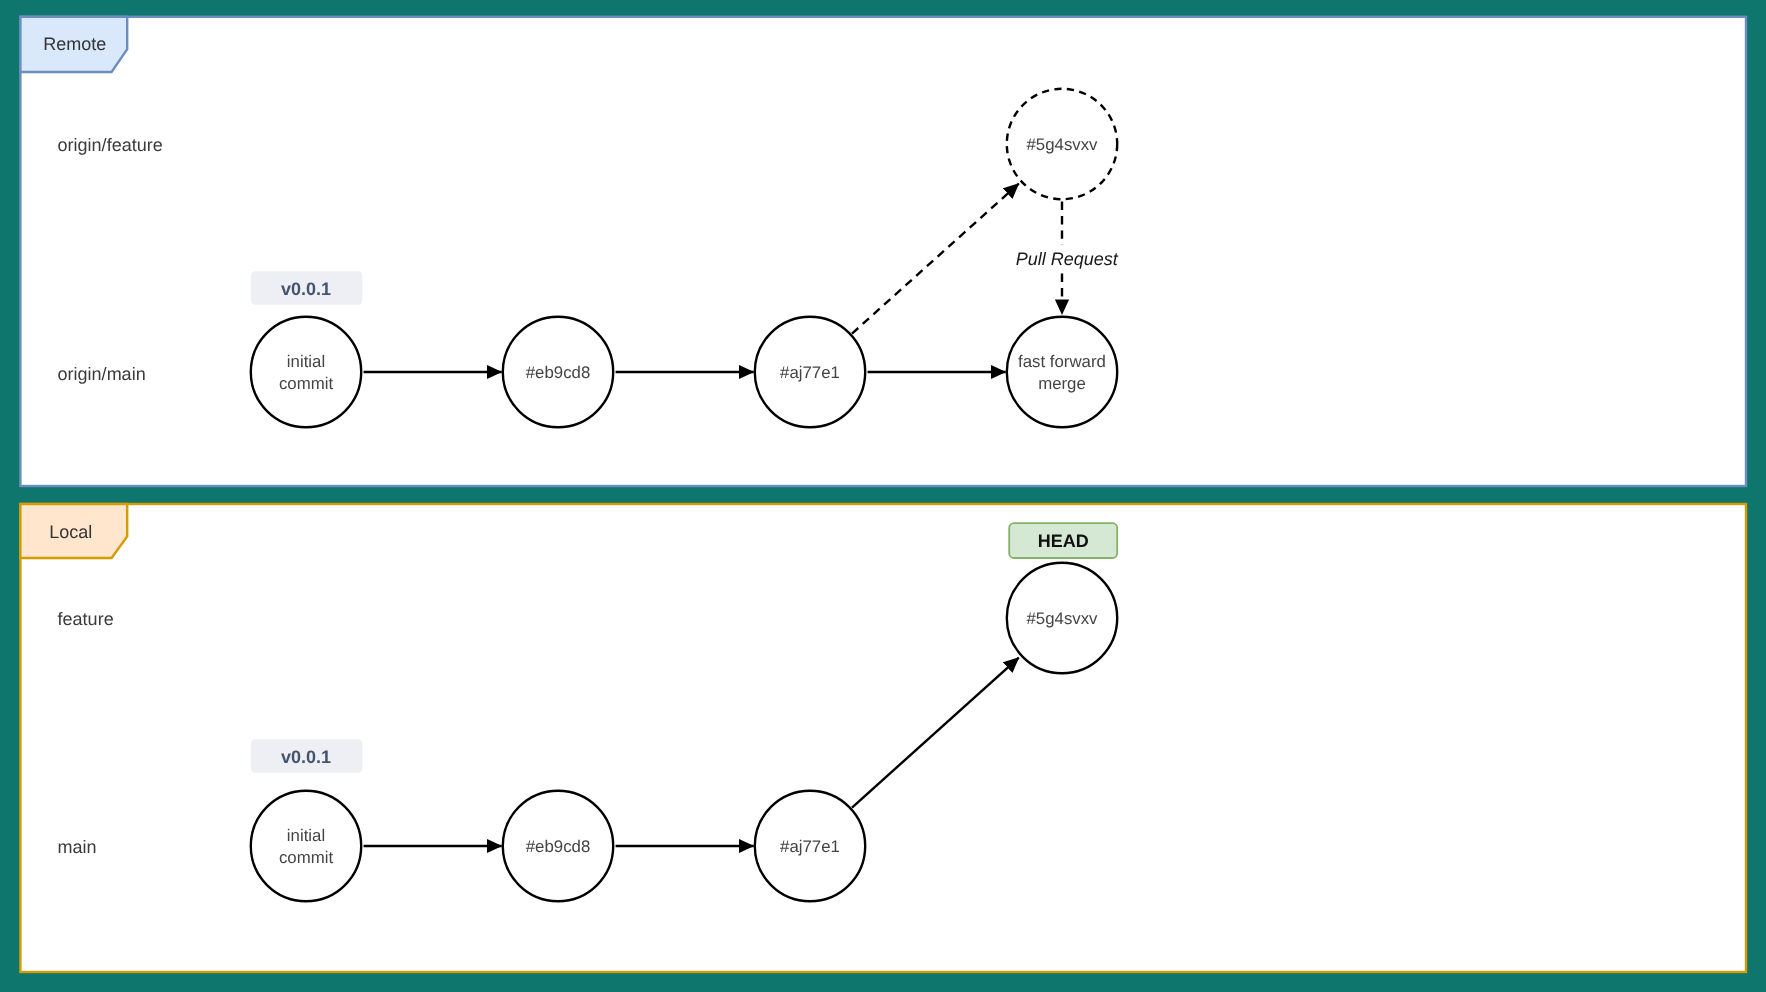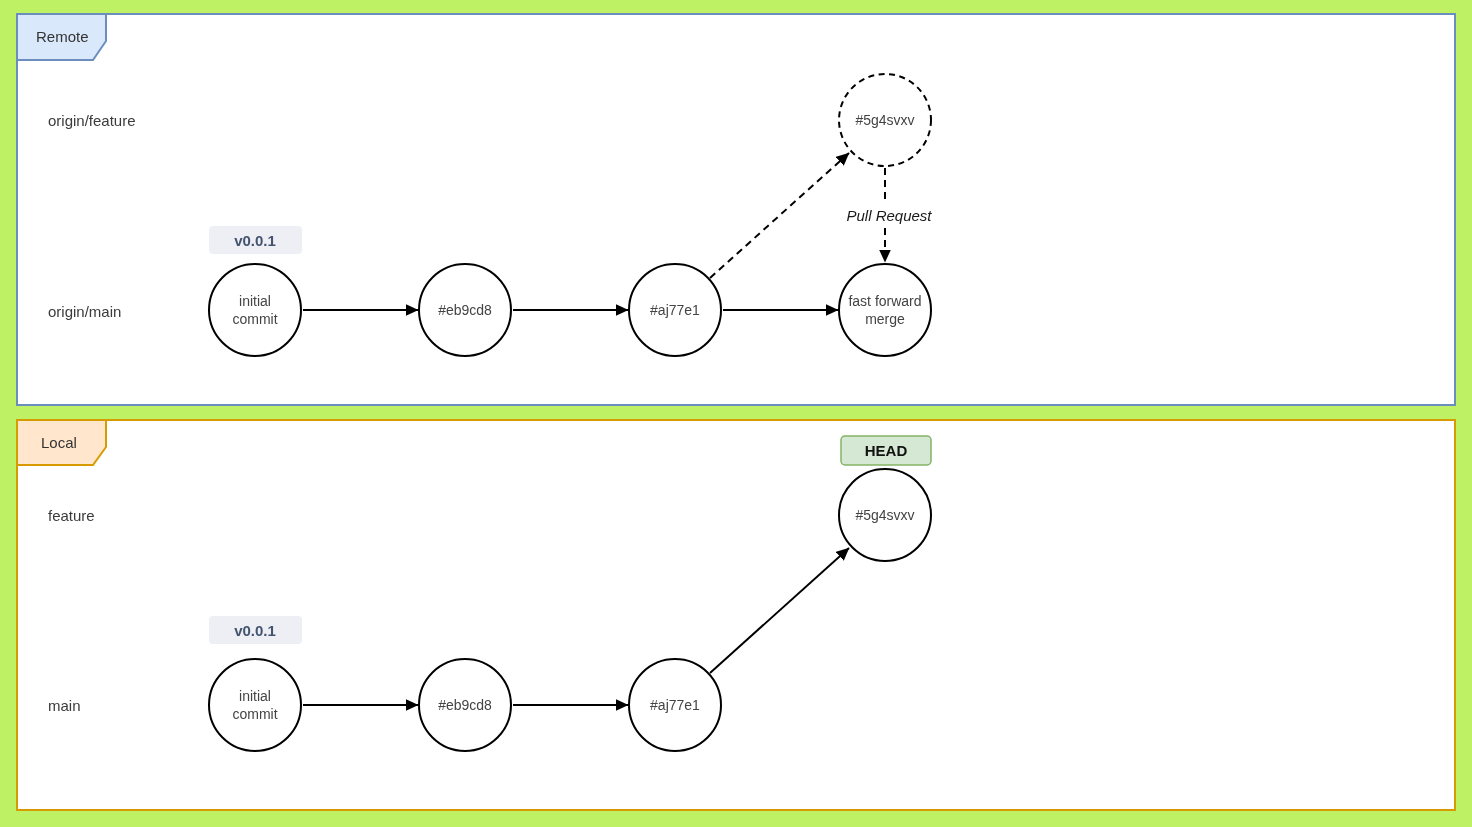--- a/index.html
+++ b/index.html
@@ -8,21 +8,21 @@
     background: #ffffff;
     width: 1472px;
     height: 827px;
     overflow: hidden;
     font-family: "Liberation Sans", sans-serif;
   }
   .diagram-wrap {
     position: relative;
     width: 1472px;
     height: 827px;
-    background: #bef264;
+    background: #0f766e;
   }
   svg { display: block; }
 
   
   .panel-rect { fill: #ffffff; stroke-width: 2; }
   .remote-stroke { stroke: #6c8ebf; }
   .local-stroke  { stroke: #d79b00; }
 
   
   .tab-shape { stroke-width: 2; }

